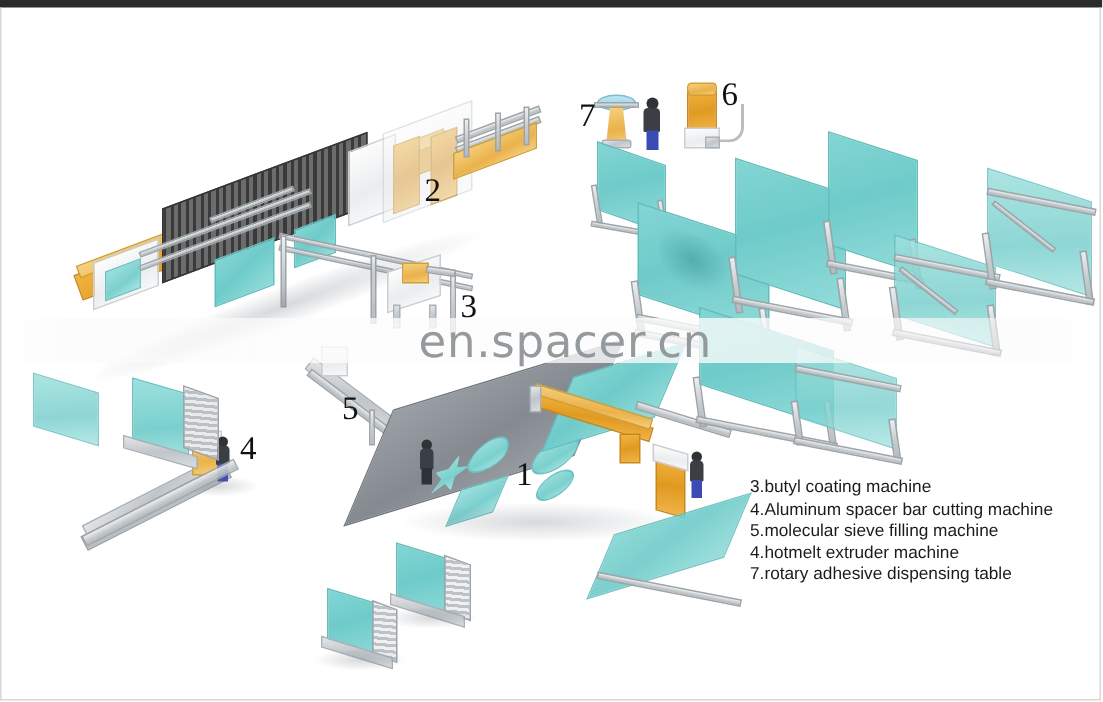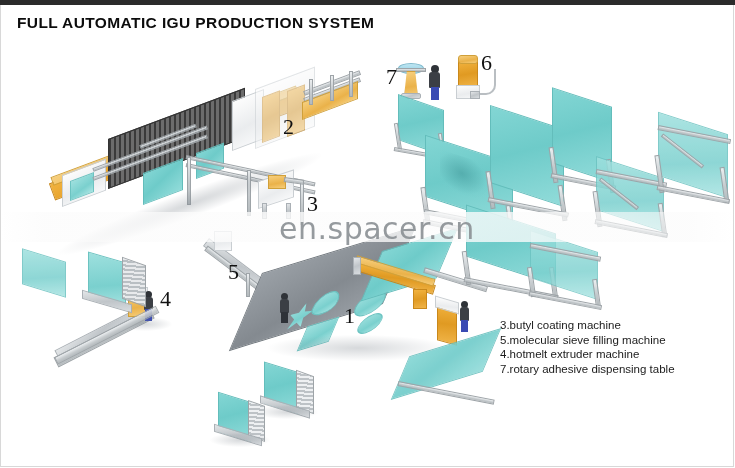--- a/index.html
+++ b/index.html
@@ -121,21 +121,20 @@
   .person-legs-d{background:#2e3238;}
 </style>
 </head>
 <body>
 
 <div id="page">
 
   <div class="topbar"></div>
   <div class="frame-border"></div>
 
-  <div class="title">FULL AUTOMATIC IGU PRODUCTION SYSTEM</div>
 
   <div class="scene">
 
     <div>
 
       <div class="obj orange" style="left:52px;top:178px;width:260px;height:16px;
                   transform:rotate(-20.5deg);transform-origin:left center;"></div>
       <div class="obj orange-l" style="left:52px;top:172px;width:260px;height:7px;
                   transform:rotate(-20.5deg);transform-origin:left center;"></div>
 
@@ -382,19 +381,20 @@
     <div class="obj glass" style="left:400px;top:340px;width:90px;height:36px;transform:skewY(-17deg) skewX(-26deg);opacity:.9;"></div>
     <div class="obj metal-bar" style="left:398px;top:376px;width:96px;height:3px;transform:rotate(11deg);transform-origin:left center;"></div>
 
     <div class="obj glass-soft" style="left:22px;top:250px;width:42px;height:34px;transform:skewY(17deg);opacity:.85;"></div>
 
     <div class="wm-band"></div>
     <div class="watermark">en.spacer.cn</div>
 
     <div class="legend">
       <div class="legend-line">3.butyl coating machine</div>
+      <div class="legend-line">4.Aluminum spacer bar cutting machine</div>
       <div class="legend-line">5.molecular sieve filling machine</div>
       <div class="legend-line">4.hotmelt extruder machine</div>
       <div class="legend-line">7.rotary adhesive dispensing table</div>
     </div>
 
   </div>
 </div>
 
 </body></html>

